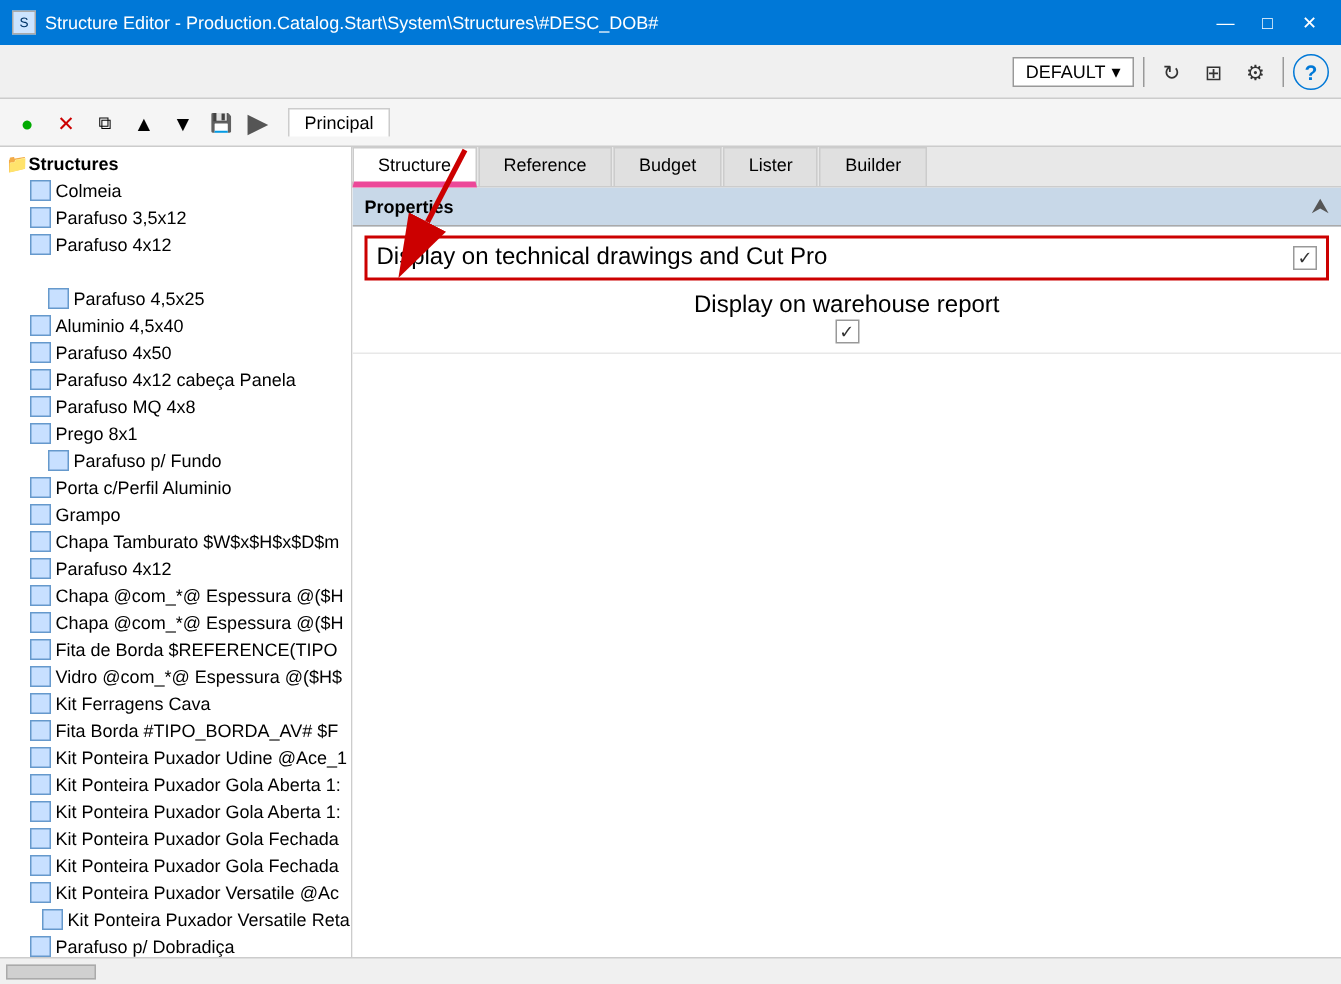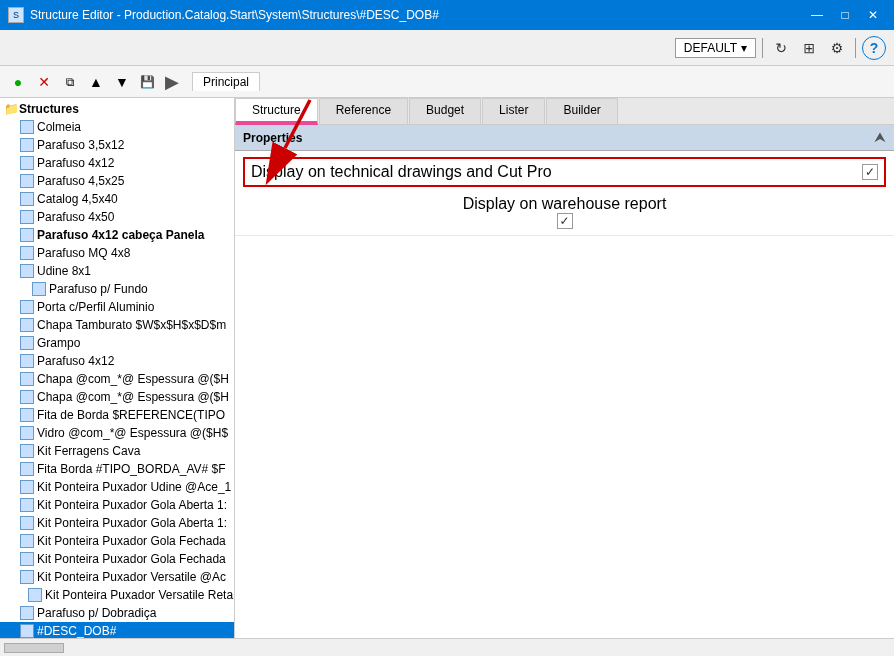--- a/index.html
+++ b/index.html
@@ -310,59 +310,59 @@
         <span>Colmeia</span>
       </div>
       <div class="tree-item" style="padding-left:20px;">
         <div class="item-icon"></div>
         <span>Parafuso 3,5x12</span>
       </div>
       <div class="tree-item" style="padding-left:20px;">
         <div class="item-icon"></div>
         <span>Parafuso 4x12</span>
       </div>
-      <div class="tree-item" style="padding-left:20px;">
+      <div class="tree-item" style="padding-left:32px;margin-top:18px;">
         <div class="item-icon"></div>
         <span>Parafuso 4,5x25</span>
       </div>
       <div class="tree-item" style="padding-left:20px;">
         <div class="item-icon"></div>
-        <span>Catalog 4,5x40</span>
+        <span>Aluminio 4,5x40</span>
       </div>
       <div class="tree-item" style="padding-left:20px;">
         <div class="item-icon"></div>
         <span>Parafuso 4x50</span>
       </div>
-      <div class="tree-item" style="padding-left:20px;font-weight:bold;">
+      <div class="tree-item" style="padding-left:20px;">
         <div class="item-icon"></div>
         <span>Parafuso 4x12  cabeça Panela</span>
       </div>
       <div class="tree-item" style="padding-left:20px;">
         <div class="item-icon"></div>
         <span>Parafuso MQ 4x8</span>
       </div>
       <div class="tree-item" style="padding-left:20px;">
         <div class="item-icon"></div>
-        <span>Udine 8x1</span>
+        <span>Prego 8x1</span>
       </div>
       <div class="tree-item" style="padding-left:32px;">
         <div class="item-icon"></div>
         <span>Parafuso p/ Fundo</span>
       </div>
       <div class="tree-item" style="padding-left:20px;">
         <div class="item-icon"></div>
         <span>Porta c/Perfil Aluminio</span>
       </div>
       <div class="tree-item" style="padding-left:20px;">
         <div class="item-icon"></div>
+        <span>Grampo</span>
+      </div>
+      <div class="tree-item" style="padding-left:20px;">
+        <div class="item-icon"></div>
         <span>Chapa Tamburato $W$x$H$x$D$m</span>
-      </div>
-      <div class="tree-item" style="padding-left:20px;">
-        <div class="item-icon"></div>
-        <span>Grampo</span>
       </div>
       <div class="tree-item" style="padding-left:20px;">
         <div class="item-icon"></div>
         <span>Parafuso 4x12</span>
       </div>
       <div class="tree-item" style="padding-left:20px;">
         <div class="item-icon"></div>
         <span>Chapa @com_*@ Espessura @($H</span>
       </div>
       <div class="tree-item" style="padding-left:20px;">

